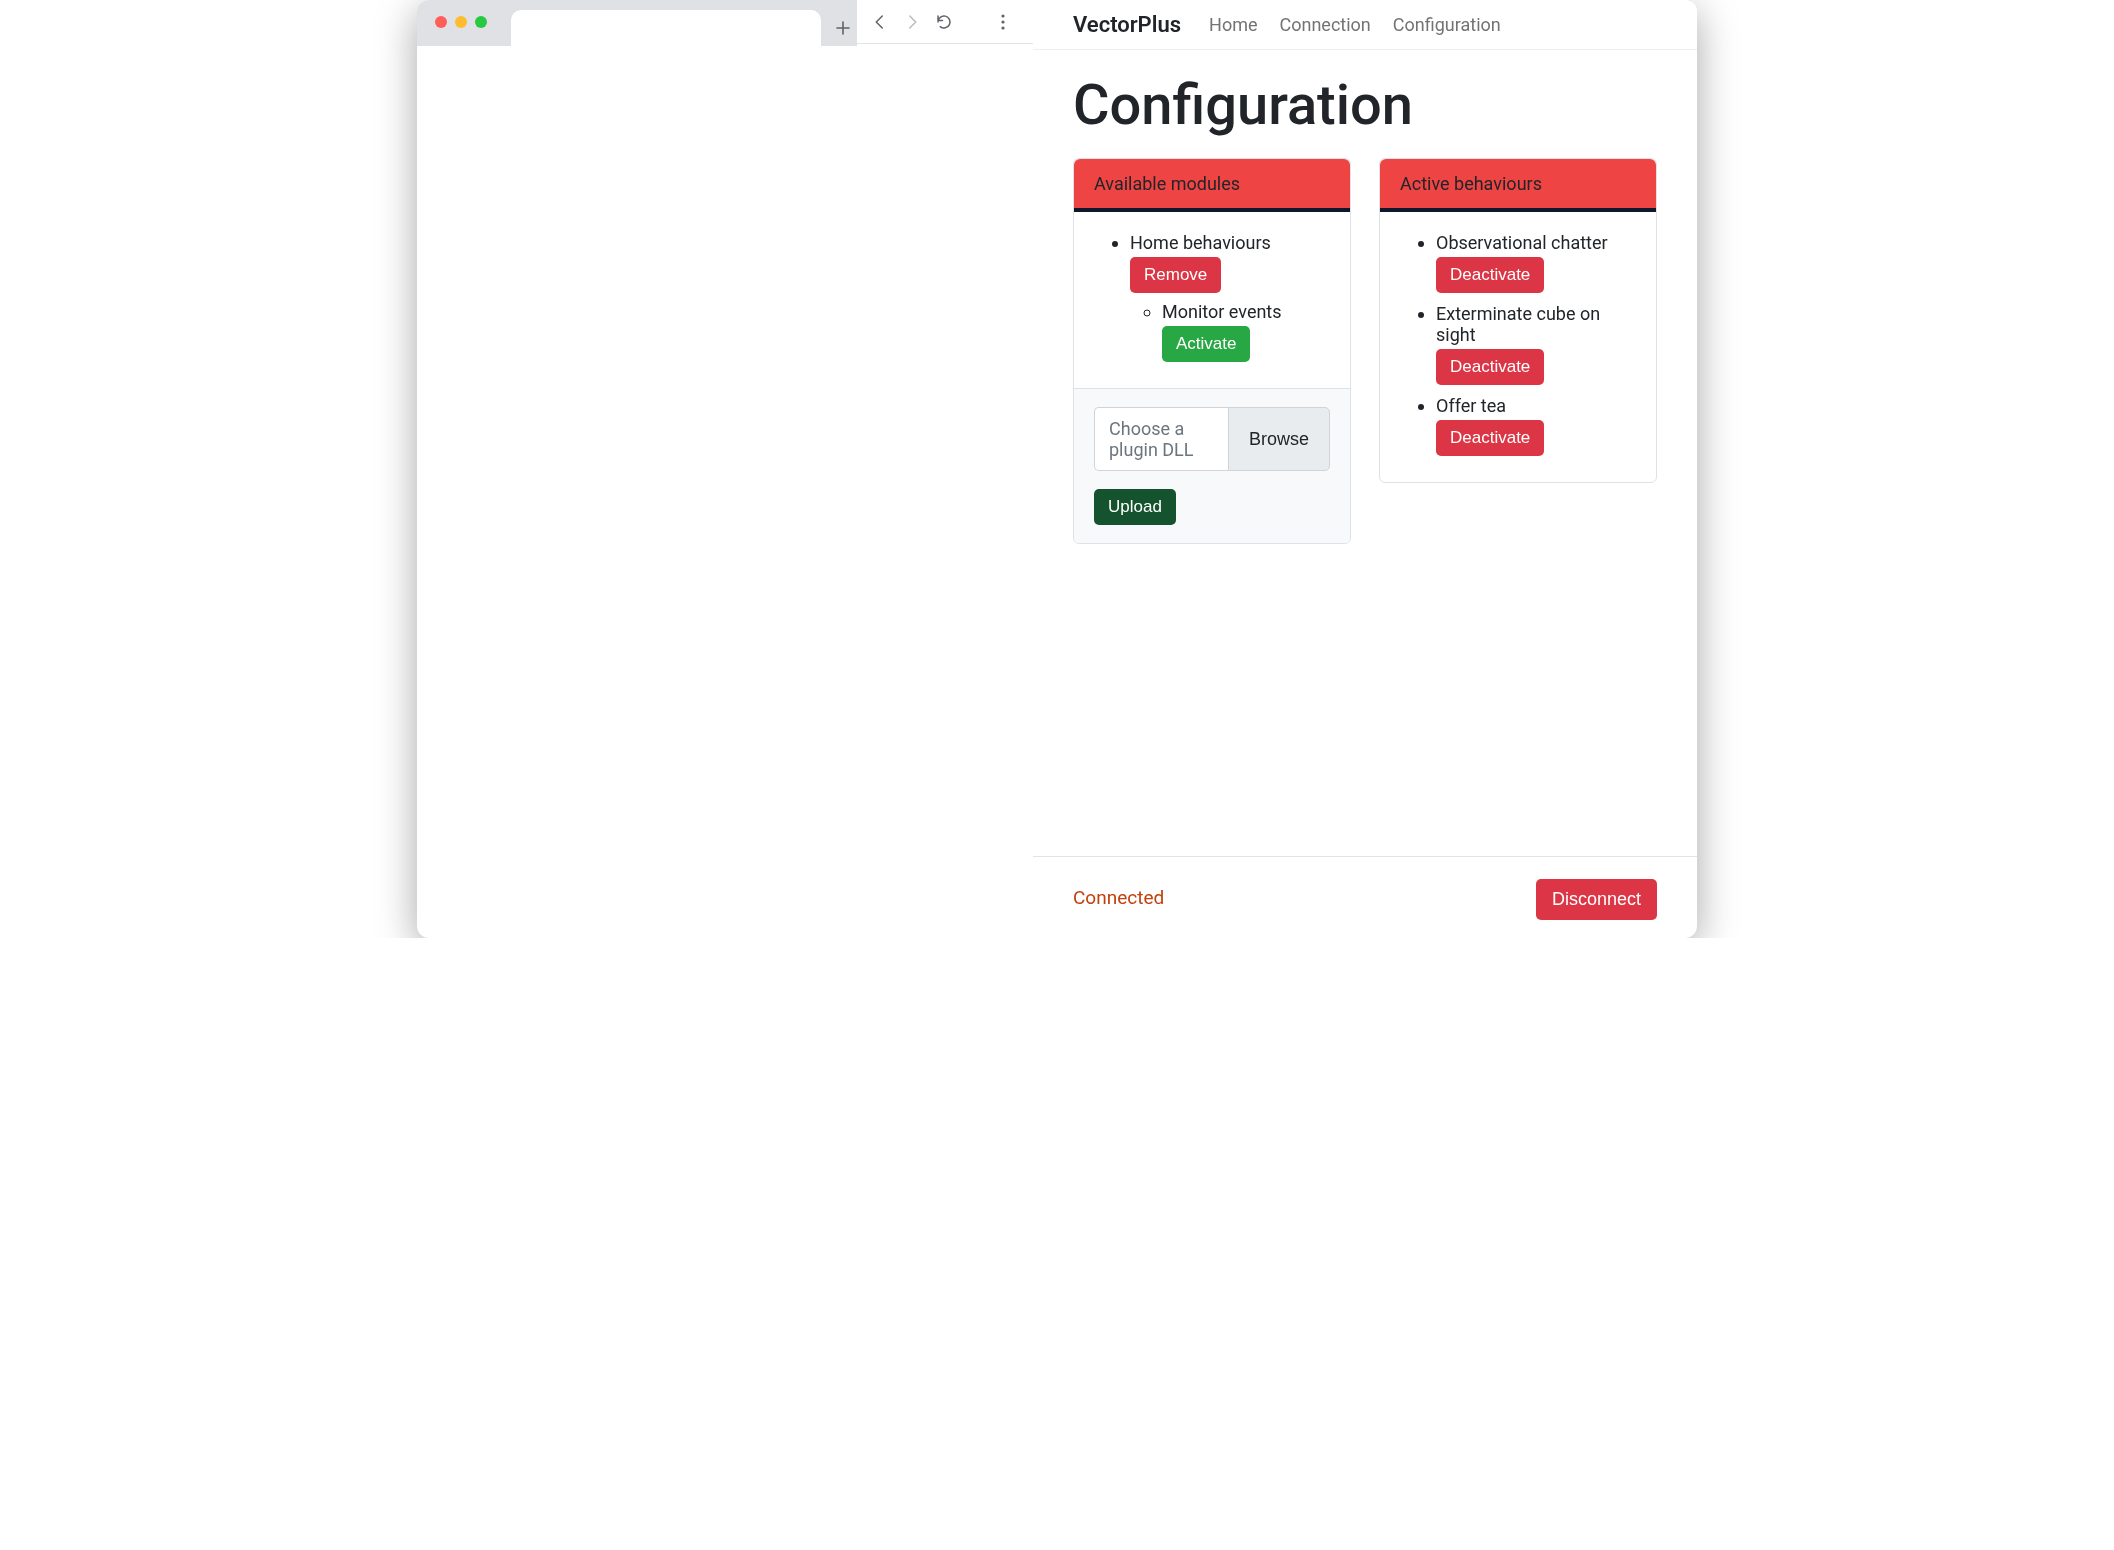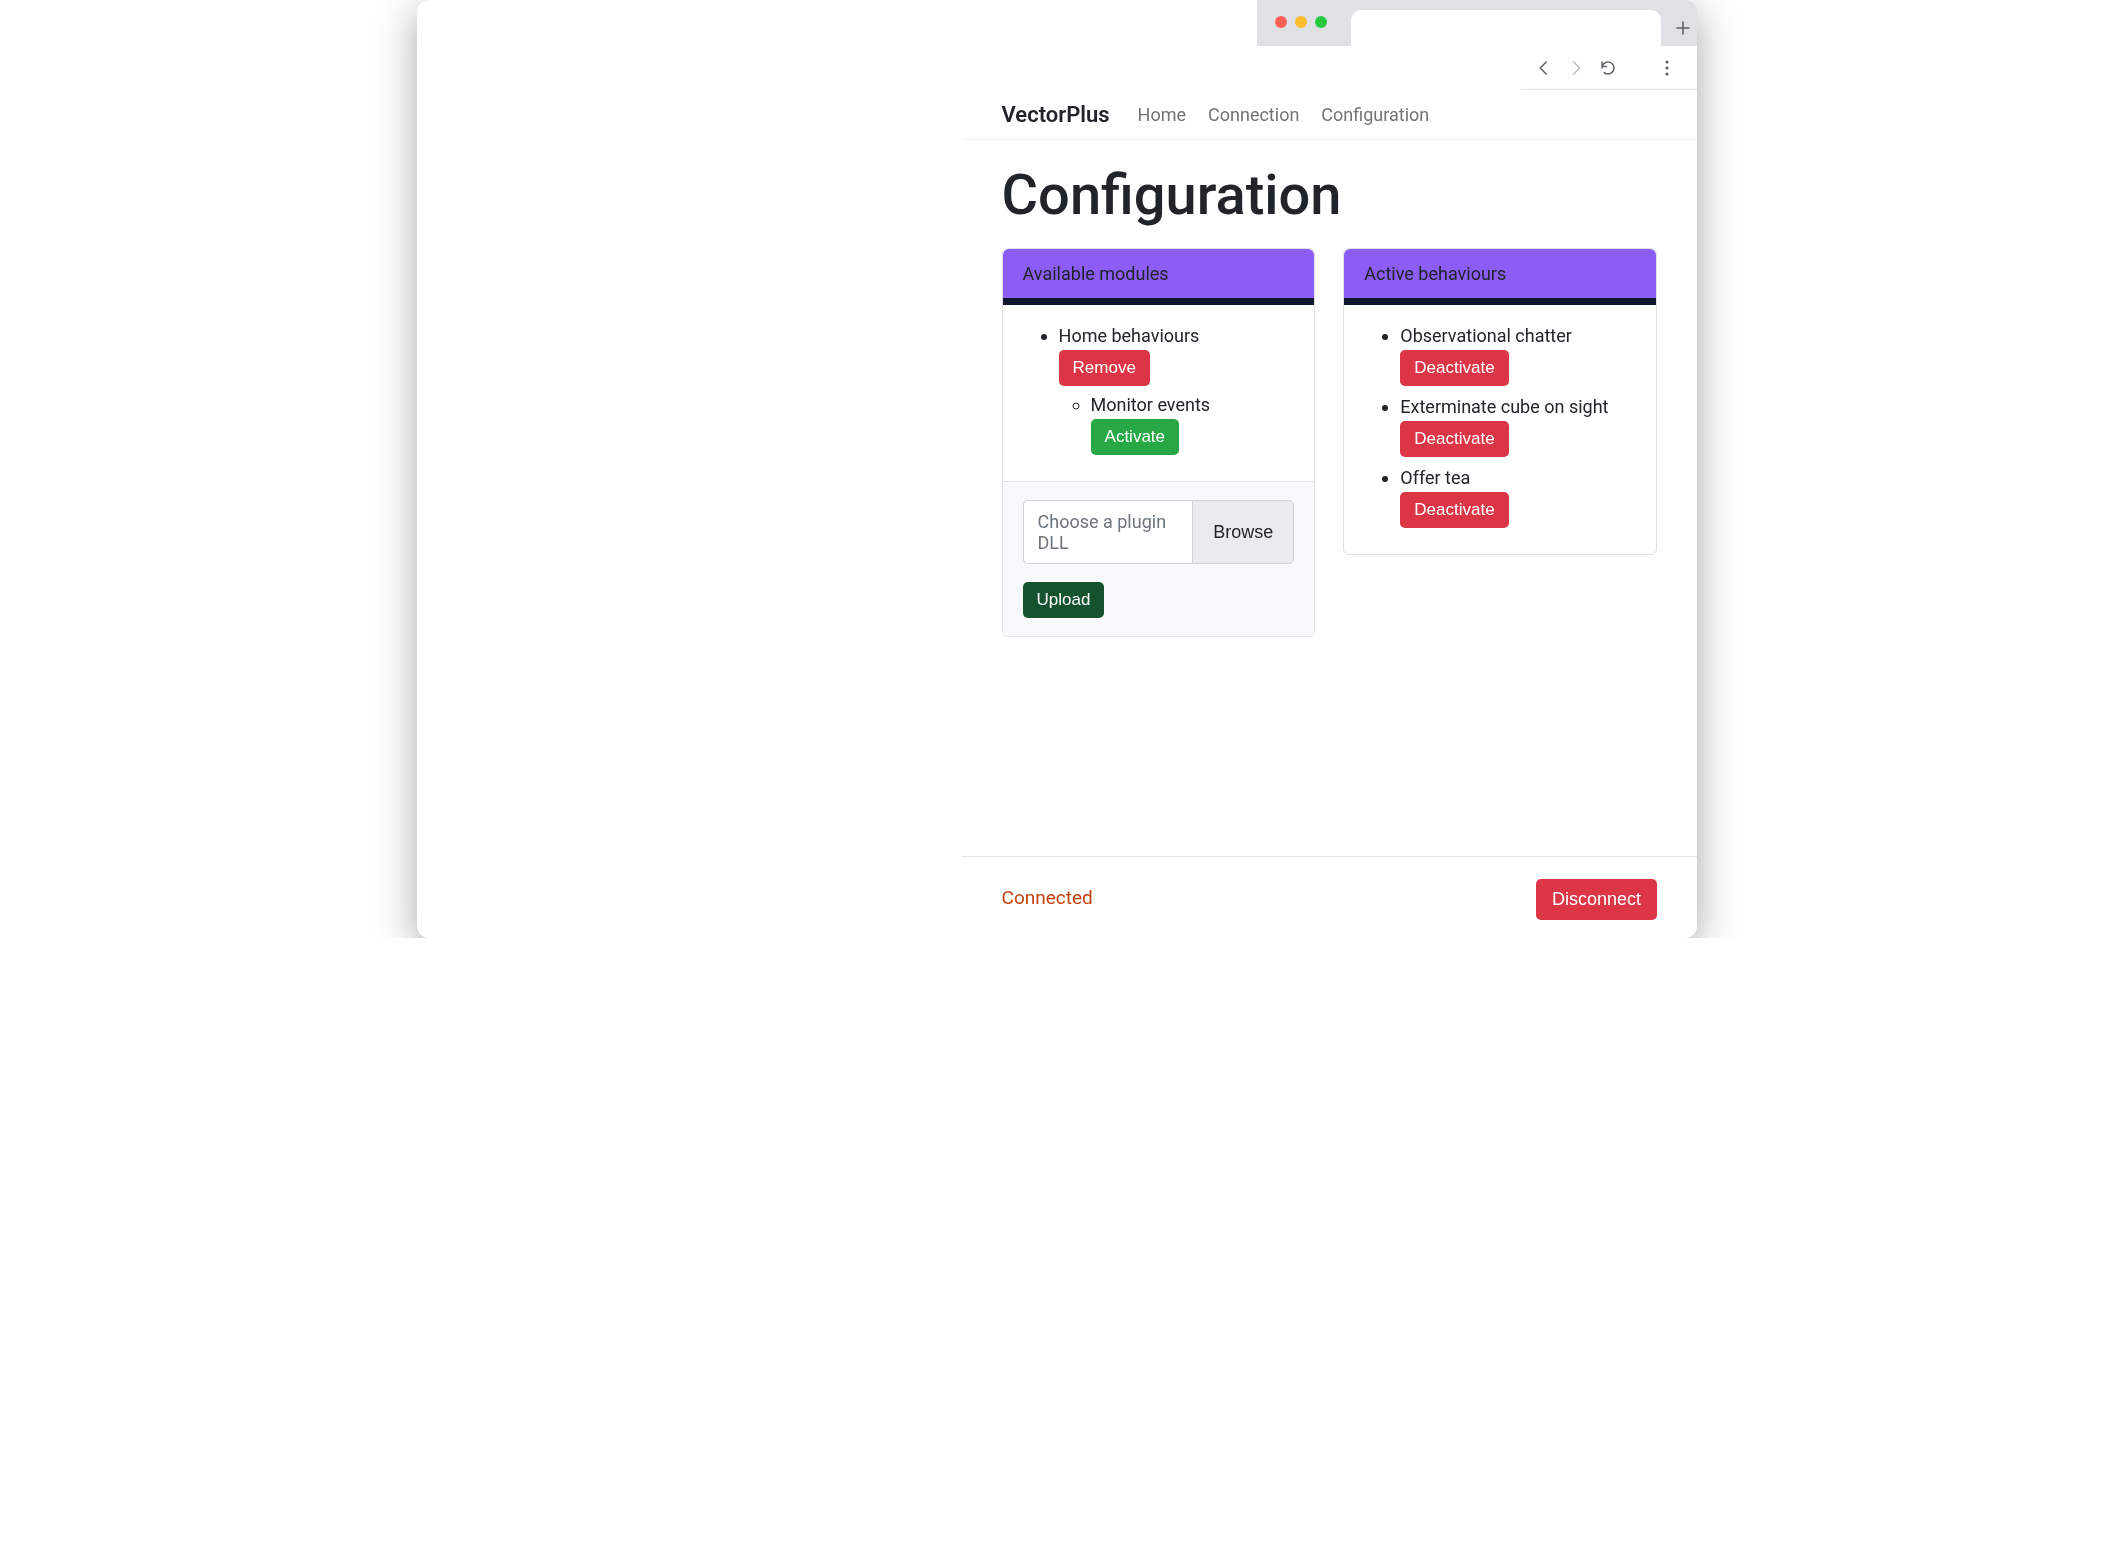--- a/index.html
+++ b/index.html
@@ -10,22 +10,21 @@
 }
 .window {
   width: 1280px;
   height: 938px;
   margin: 0 auto;
   border-radius: 12px;
   box-shadow: 0 10px 40px rgba(0,0,0,0.35);
   overflow: hidden;
   background: #fff;
   display: flex;
-  flex-direction: column;
-  align-items: flex-end;
+  flex-direction: row;
 }
 .titlebar {
   height: 46px;
   background: #dfe1e4;
   display: flex;
   align-items: flex-end;
   padding-left: 18px;
   position: relative;
 }
 .traffic {
@@ -95,22 +94,22 @@
 h1 { font-size:56px; font-weight:500; color:#212529; margin-bottom:20px;}
 .row { display:flex; gap:28px; }
 .card {
   flex:1;
   border:1px solid #dee2e6;
   border-radius:6px;
   background:#fff;
 }
 .card-header {
   padding: 14px 20px;
-  border-bottom:7px solid #0f172a;
-  background:#8b5cf6;
+  border-bottom:4px solid #0f172a;
+  background:#ef4444;
   font-size:18px;
   color:#212529;
   border-top-left-radius:6px;
   border-top-right-radius:6px;
 }
 .card-body { padding: 20px 24px; }
 .card-footer {
   padding: 18px 20px;
   border-top:1px solid #dee2e6;
   background:#f8f9fa;

